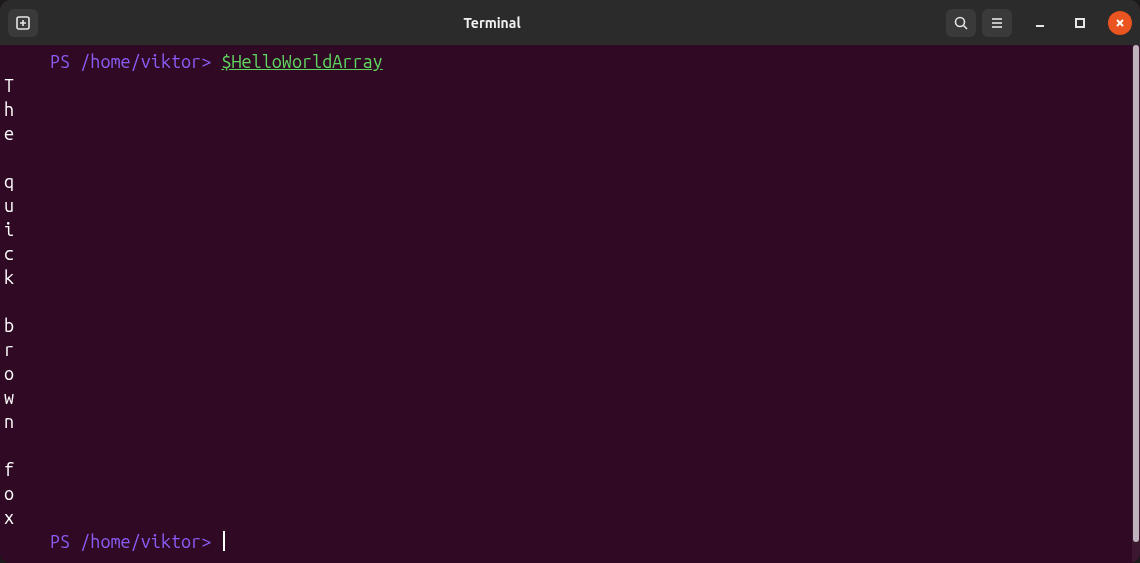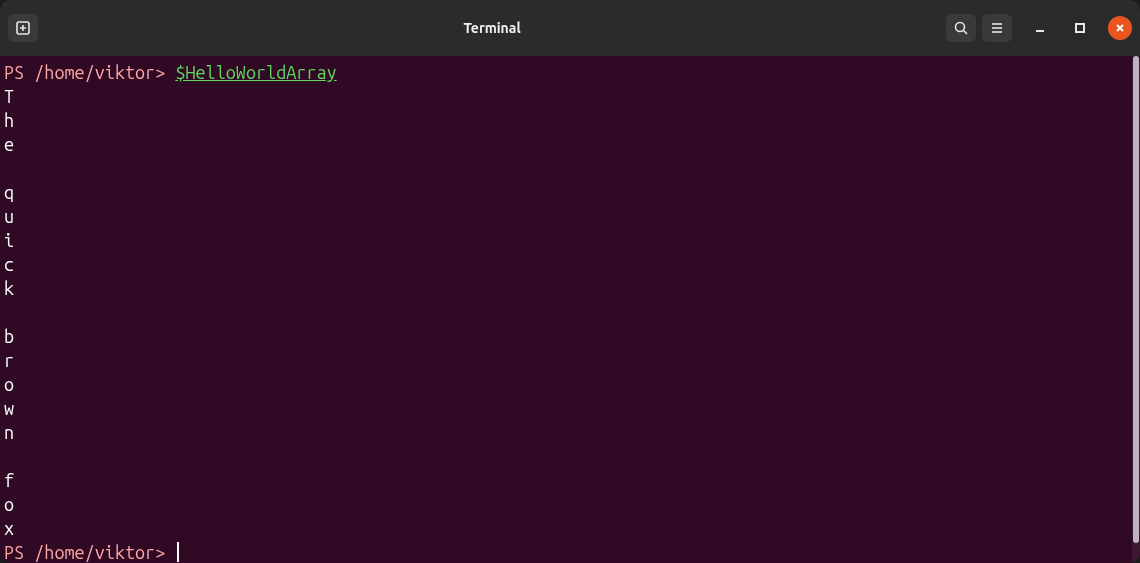--- a/index.html
+++ b/index.html
@@ -11,21 +11,21 @@
     height: 563px;
     background: #300a24;
     border-radius: 10px;
     overflow: hidden;
     display: flex;
     flex-direction: column;
   }
 
   
   .titlebar {
-    height: 56px;
+    height: 45px;
     background: #2b2b2b;
     display: flex;
     align-items: center;
     padding: 12px 8px;
     gap: 6px;
     color: #e6e6e6;
     font-family: "Ubuntu","DejaVu Sans",sans-serif;
     font-size: 14px;
     user-select: none;
   }
@@ -69,21 +69,21 @@
   .term {
     position: absolute;
     inset: 0 8px 0 0;
     padding: 4px 4px 4px 4px;
     color: #ffffff;
     font-size: 18px;
     line-height: 24px;
     white-space: pre;
     letter-spacing: 0;
   }
-  .prompt { color: #fca5a5; }
+  .prompt { color: #8b5cf6; margin-left: 46px; }
   .cmd    { color: #5fd75f; text-decoration: underline; }
   .cursor {
     display: inline-block;
     width: 2px;
     height: 20px;
     background: #ffffff;
     vertical-align: -3px;
     margin-left: 2px;
   }
   .scrollbar {

